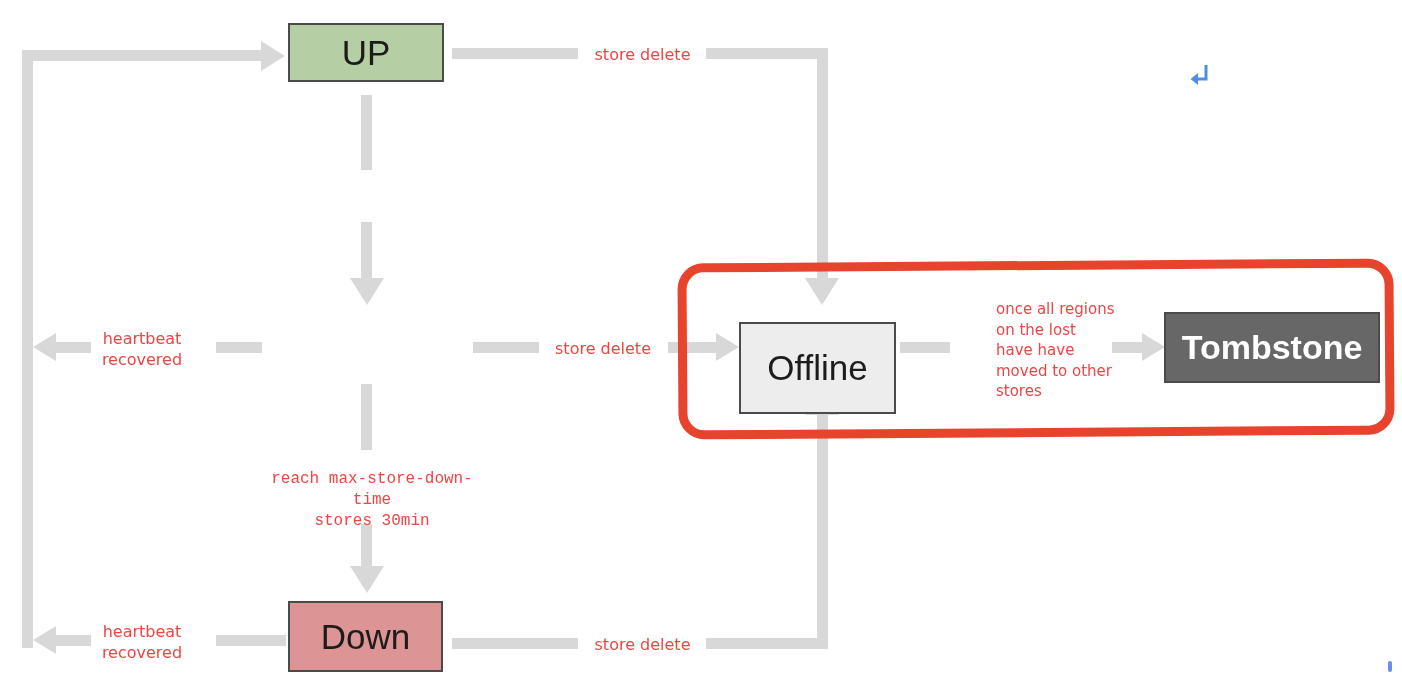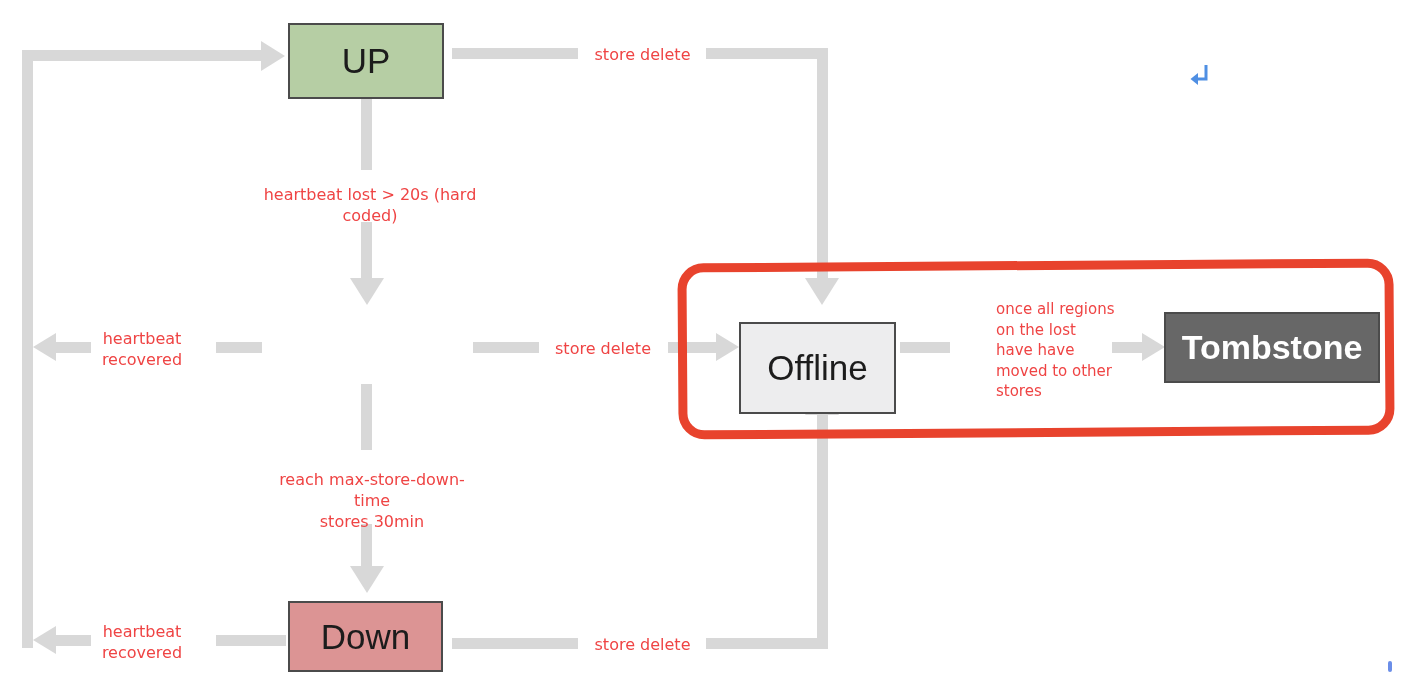--- a/index.html
+++ b/index.html
@@ -38,39 +38,38 @@
   <div class="shaft" style="left:33px;top:50px;width:228px;height:11px;"></div>
   <div class="tri right big" style="left:261px;top:41px;"></div>
 
   <div class="shaft" style="left:452px;top:48px;width:126px;height:11px;"></div>
   <div class="shaft" style="left:706px;top:48px;width:122px;height:11px;"></div>
   <div class="shaft" style="left:817px;top:48px;width:11px;height:230px;"></div>
   <div class="tri down" style="left:805px;top:278px;"></div>
   <div class="lbl" style="left:560px;top:44px;width:165px;">store delete</div>
 
   <div class="shaft" style="left:361px;top:95px;width:11px;height:75px;"></div>
-  <div class="lbl" style="left:240px;top:184px;width:260px;">heartbeat lost &gt; 20s (hard coded)</div>
   <div class="shaft" style="left:361px;top:222px;width:11px;height:56px;"></div>
   <div class="tri down" style="left:350px;top:278px;"></div>
 
   <div class="tri left" style="left:33px;top:333px;"></div>
   <div class="shaft" style="left:55px;top:342px;width:36px;height:11px;"></div>
   <div class="lbl" style="left:98px;top:328px;width:88px;">
     <div>heartbeat</div>
     <div>recovered</div>
   </div>
   <div class="shaft" style="left:216px;top:342px;width:46px;height:11px;"></div>
 
   <div class="shaft" style="left:473px;top:342px;width:66px;height:11px;"></div>
   <div class="lbl" style="left:553px;top:338px;width:100px;">store delete</div>
   <div class="shaft" style="left:668px;top:342px;width:48px;height:11px;"></div>
   <div class="tri right" style="left:716px;top:333px;"></div>
 
   <div class="shaft" style="left:361px;top:384px;width:11px;height:66px;"></div>
-  <div class="lbl" style="left:262px;top:469px;width:220px;">
+  <div class="lbl" style="left:262px;top:469px;width:220px;font-family:Liberation Mono, monospace;">
     <div>reach max-store-down-time</div>
     <div>stores 30min</div>
   </div>
   <div class="shaft" style="left:361px;top:524px;width:11px;height:42px;"></div>
   <div class="tri down" style="left:350px;top:566px;"></div>
 
   <div class="tri left" style="left:33px;top:626px;"></div>
   <div class="shaft" style="left:55px;top:635px;width:36px;height:11px;"></div>
   <div class="lbl" style="left:98px;top:621px;width:88px;">
     <div>heartbeat</div>
@@ -88,21 +87,21 @@
   <div class="lbl small" style="left:968px;top:299px;width:135px;">
     <div>once all regions</div>
     <div>on the lost</div>
     <div>have have</div>
     <div>moved to other</div>
     <div>stores</div>
   </div>
   <div class="shaft" style="left:1112px;top:342px;width:30px;height:11px;"></div>
   <div class="tri right" style="left:1142px;top:333px;"></div>
 
-  <div class="node up" style="left:288px;top:23px;width:156px;height:76px;">UP</div>
+  <div class="node up" style="left:288px;top:23px;width:156px;height:59px;">UP</div>
   <div class="node down" style="left:288px;top:601px;width:155px;height:71px;">Down</div>
   <div class="node offline" style="left:739px;top:322px;width:157px;height:92px;">Offline</div>
   <div class="node tombstone" style="left:1164px;top:312px;width:216px;height:71px;font-size:34px;">Tombstone</div>
 
   <div id="highlight"></div>
 
   <div id="return-icon">
     <svg width="22" height="27" viewBox="0 0 22 27">
       <path d="M17 3 V 17 H 8" fill="none" stroke="#4f8fe3" stroke-width="3"></path>
       <path d="M9 11 L 9 23 L 1.5 17 Z" fill="#4f8fe3"></path>

